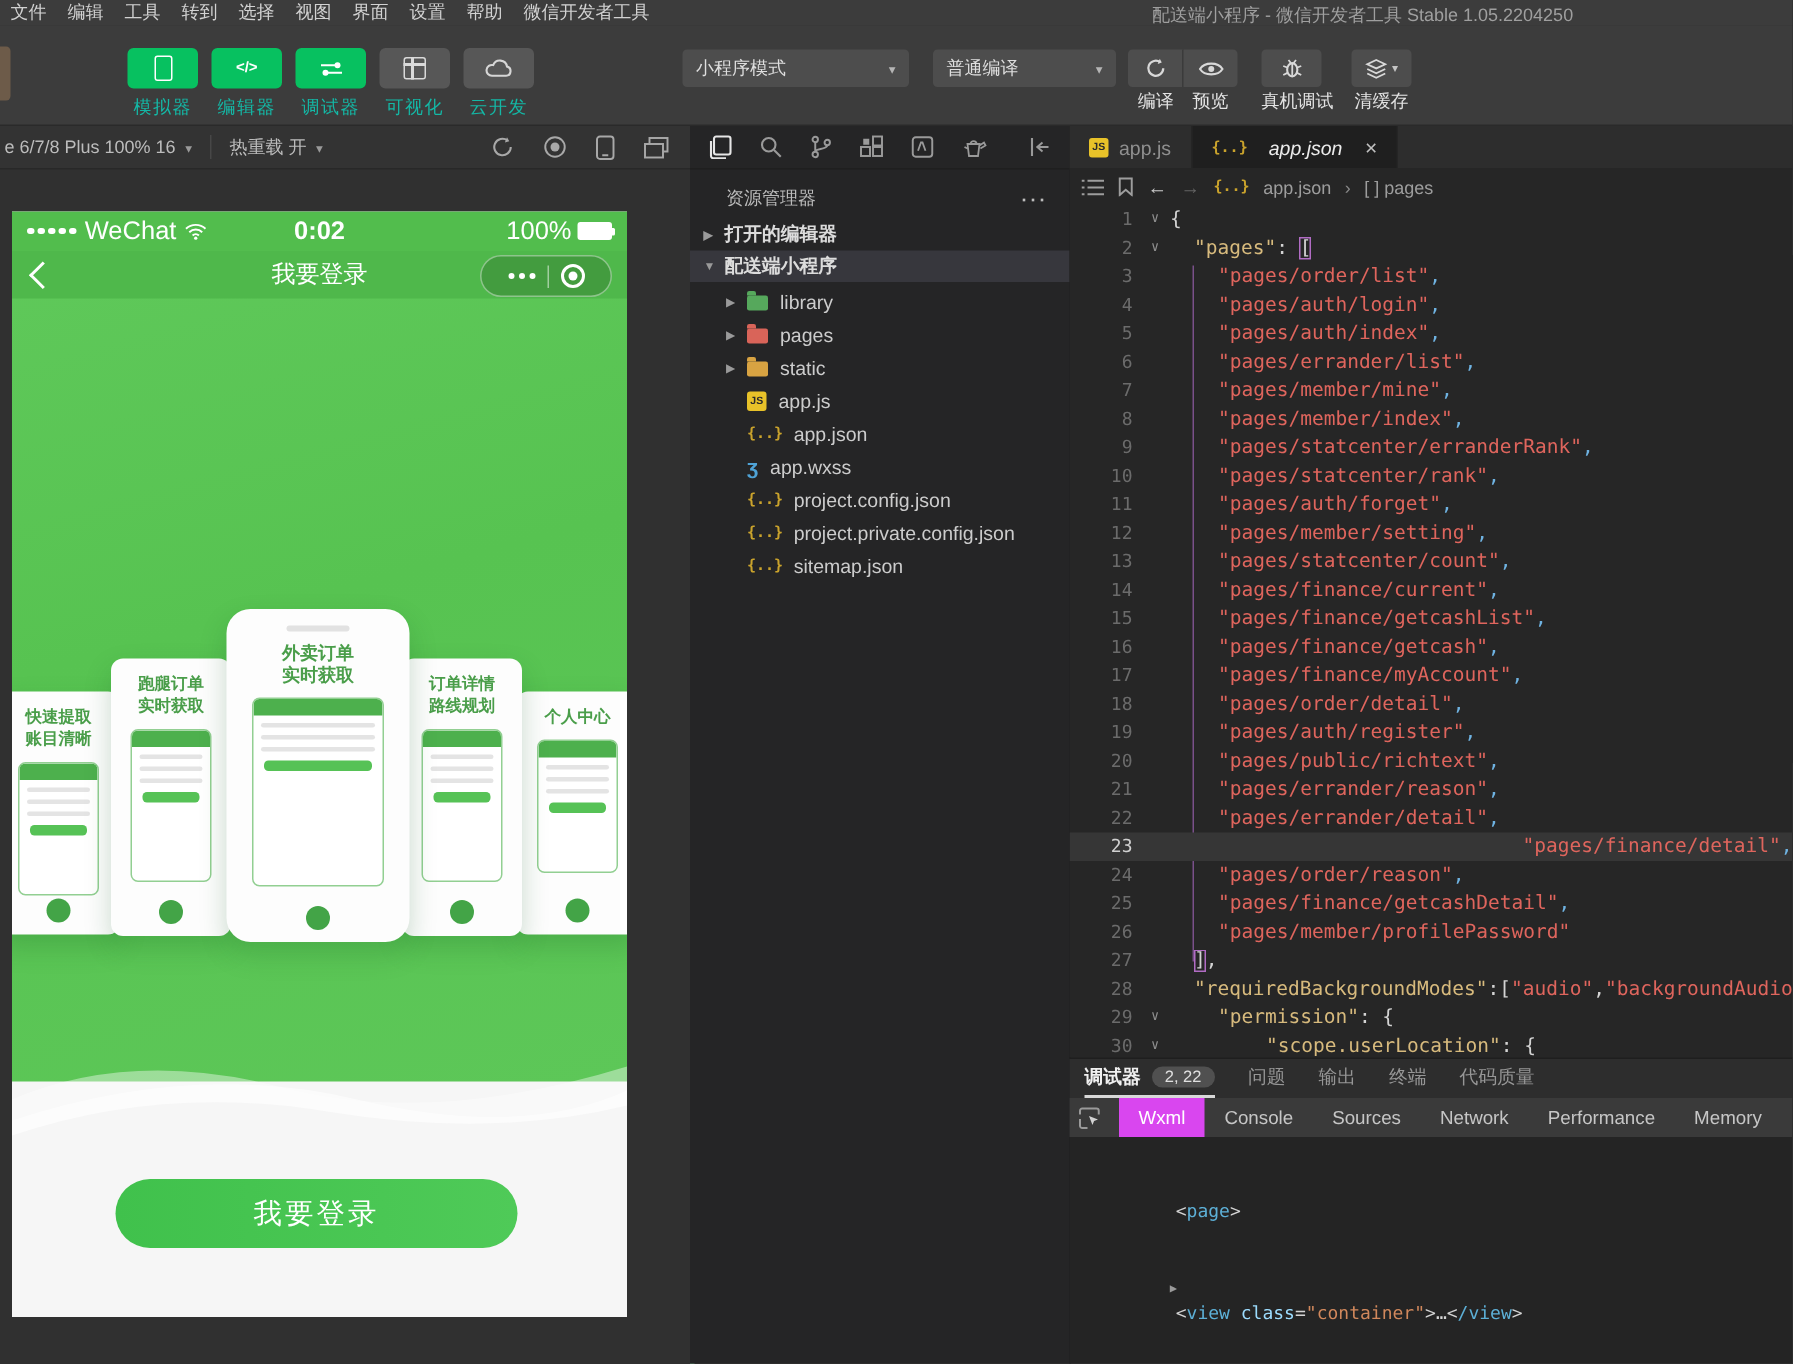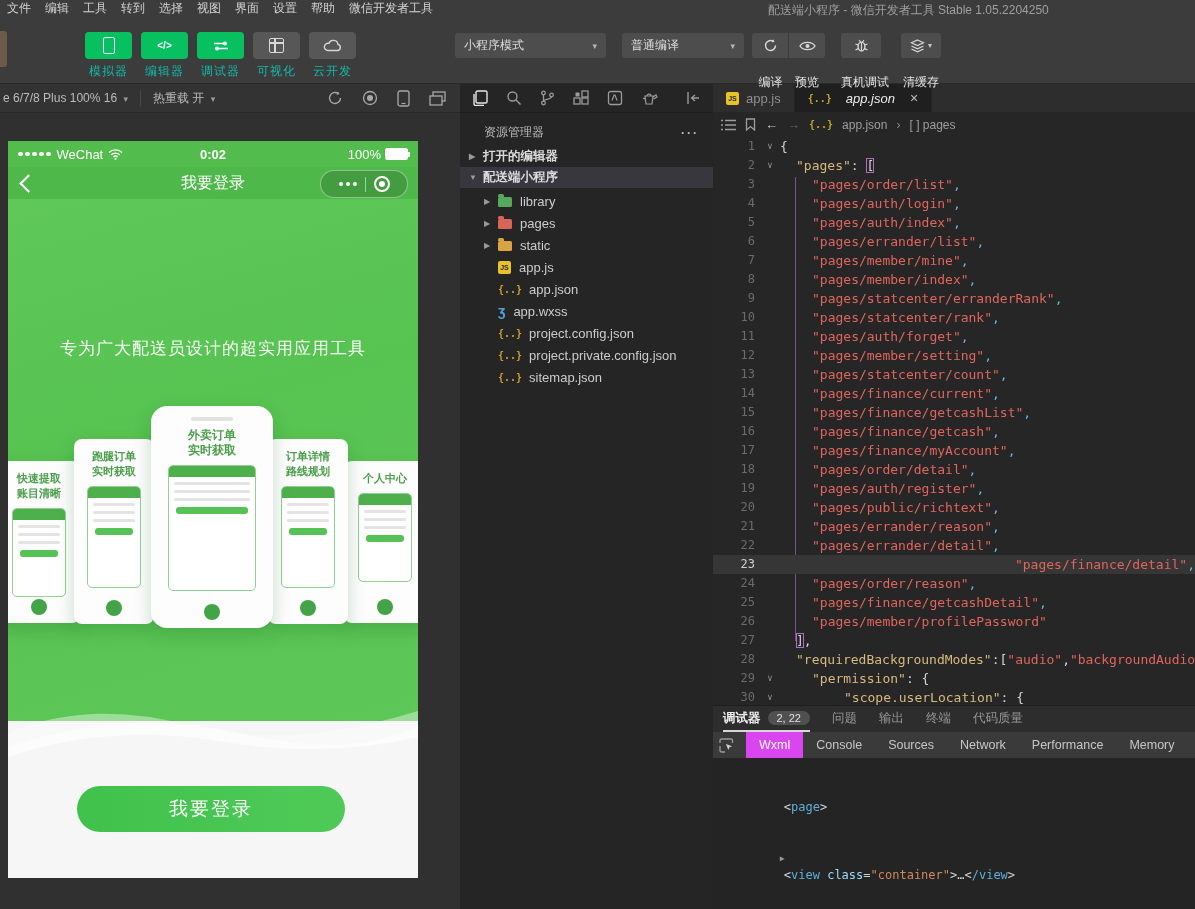--- a/index.html
+++ b/index.html
@@ -30,38 +30,38 @@
   #mode-select{left:455px;width:133px;}
   #compile-select{left:622px;width:104px;}
   .action-group{position:absolute;left:752px;top:16px;display:flex;}
   .action-col{text-align:center;cursor:pointer;}
   .action-col .a-ic{width:36px;height:25px;background:#4d4d4d;display:flex;align-items:center;justify-content:center;}
   .action-col:nth-child(1) .a-ic{border-radius:3px 0 0 3px;border-right:1px solid #3b3b3b;}
   .action-col:nth-child(2) .a-ic{border-radius:0 3px 3px 0;}
   .action-col:nth-child(3){margin-left:16px;}
   .action-col:nth-child(4){margin-left:12px;}
   .action-col:nth-child(3) .a-ic,.action-col:nth-child(4) .a-ic{border-radius:3px;width:40px;}
-  .a-lb{margin-top:16px;font-size:12px;color:#e3e3e3;white-space:nowrap;}
+  .a-lb{margin-top:1px;font-size:12px;color:#e3e3e3;white-space:nowrap;}
   .mini-caret{color:#c5c5c5;font-size:8px;margin-left:3px;}
   
   .sim-area{position:absolute;left:0;top:84px;width:460px;bottom:0;background:#303030;border-right:3px solid #86efac;}
   .sim-toolbar{height:28px;background:#333333;border-bottom:1px solid #282828;display:flex;align-items:center;
                font-size:12px;color:#bcbcbc;}
   .device-label{margin-left:3px;white-space:nowrap;cursor:pointer;}
   .sim-divider{width:1px;height:16px;background:#474747;margin:0 12px;}
   .hot-reload{cursor:pointer;white-space:nowrap;}
   .sim-caret{font-size:9px;color:#9a9a9a;margin-left:3px;}
   .sim-icons{margin-left:auto;margin-right:14px;display:flex;gap:19px;align-items:center;}
   .sim-icons svg{display:block;cursor:pointer;}
   
   .phone{position:absolute;left:8px;top:57px;width:410px;height:737px;background:#f6f6f6;overflow:hidden;}
   .hero{position:absolute;left:0;top:0;width:100%;height:580px;
         background:linear-gradient(165deg,#60c95b 0%,#57c351 45%,#5dc758 100%);}
   .statusbar{position:absolute;left:0;top:0;width:100%;height:26px;background:#52bd4d;color:#fff;
-             font-size:13px;display:flex;align-items:center;padding:0 10px;box-sizing:border-box;}
+             font-size:17px;display:flex;align-items:center;padding:0 10px;box-sizing:border-box;}
   .sig-dots{display:flex;gap:2.5px;margin-right:6px;}
   .sig-dots i{width:4.5px;height:4.5px;border-radius:50%;background:#fff;}
   .wifi{margin-left:5px;}
   .sb-time{position:absolute;left:0;right:0;text-align:center;font-weight:bold;}
   .sb-right{margin-left:auto;display:flex;align-items:center;gap:4px;z-index:1;}
   .battery{width:21px;height:10px;border:1px solid #fff;border-radius:2px;position:relative;background:#fff;}
   .battery::after{content:"";position:absolute;right:-3px;top:2.5px;width:2px;height:5px;background:#fff;border-radius:0 1px 1px 0;}
   .navbar{position:absolute;left:0;top:26px;width:100%;height:32px;background:#4fb84b;display:flex;align-items:center;color:#fff;}
   .back-chevron{width:11px;height:11px;border-left:2.5px solid #fff;border-bottom:2.5px solid #fff;
                 transform:rotate(45deg);margin-left:14px;cursor:pointer;}
@@ -356,21 +356,20 @@
         <span class="cap-dots">
             <i></i>
             <i></i>
             <i></i>
           </span>
         <span class="cap-div"></span>
         <span class="cap-ring"></span>
       </span>
     </div>
 
-    <div class="hero-subtitle">专为广大配送员设计的超实用应用工具</div>
 
     <div class="feature-card idx-0">
         <div class="f-label">
           <span>快速提取</span>
           <span>账目清晰</span>
         </div>
         <div class="mini-screen">
           <div class="ms-hd"></div>
           <div class="ms-line"></div>
           <div class="ms-line"></div>

